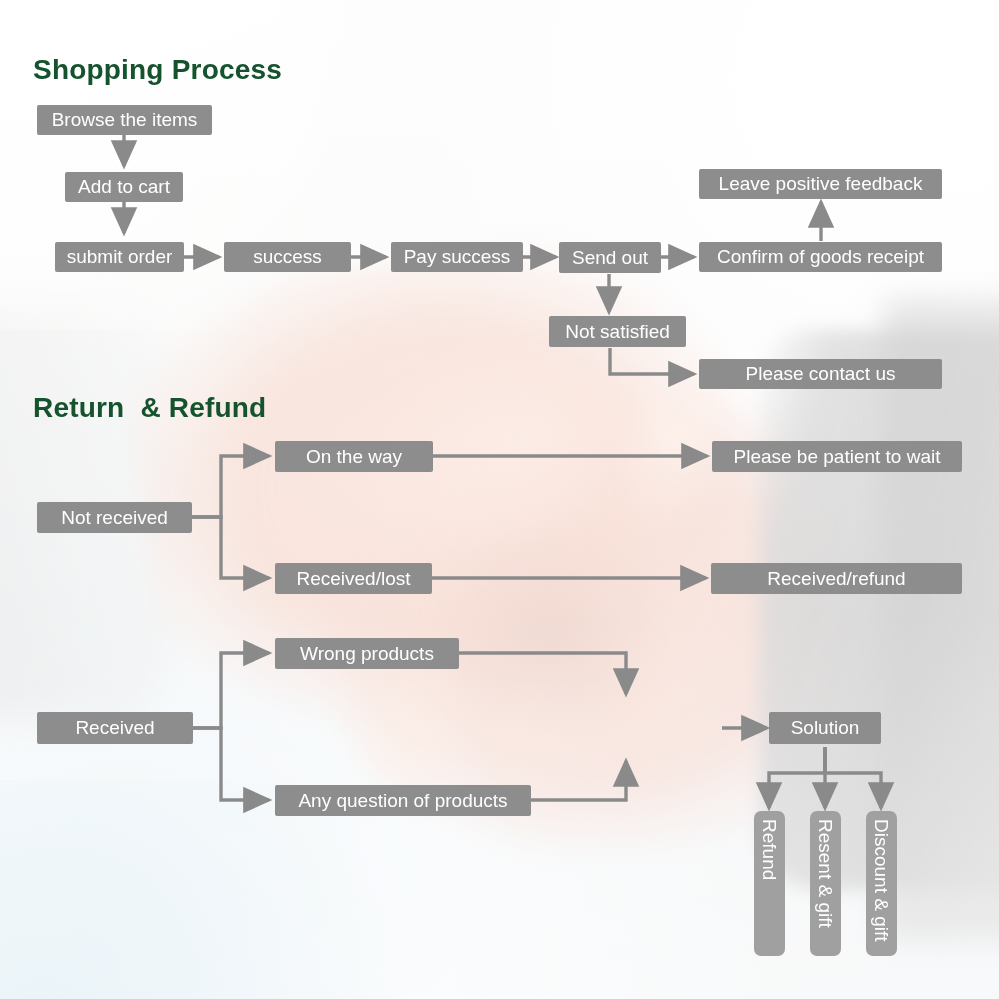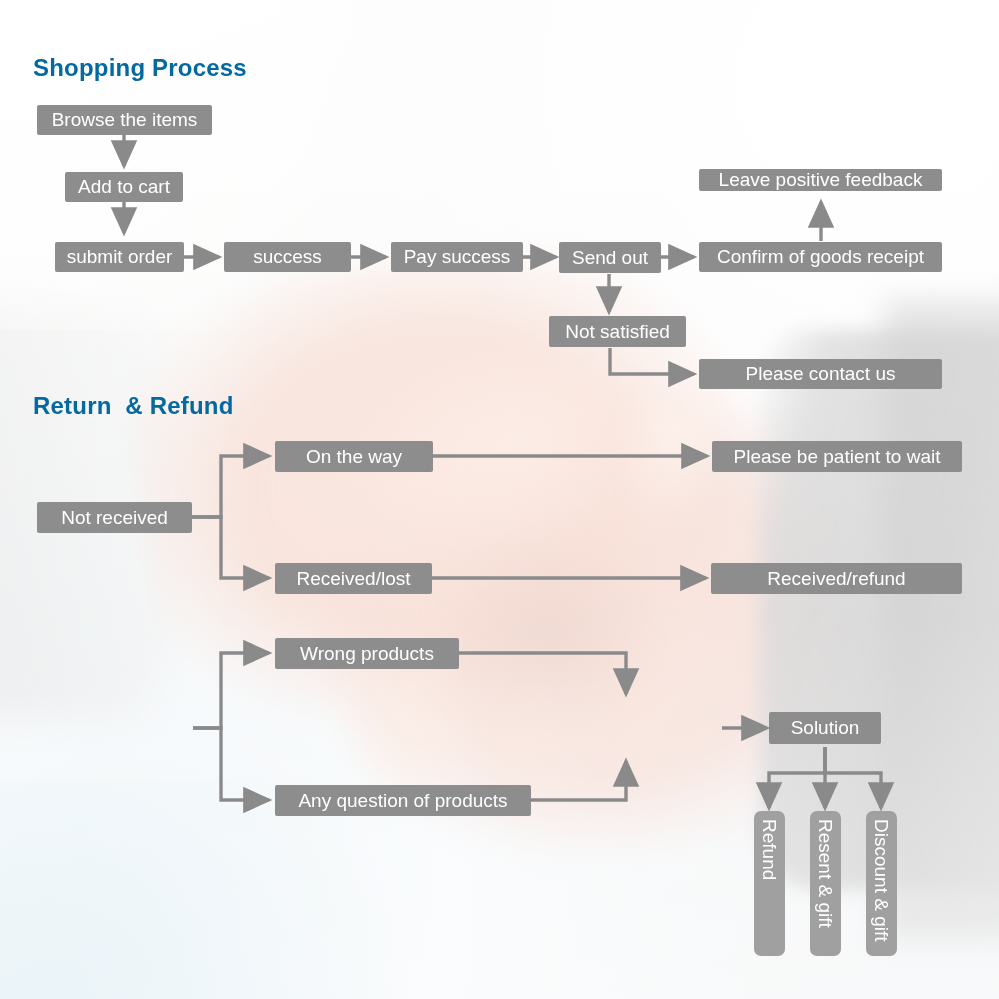--- a/index.html
+++ b/index.html
@@ -90,23 +90,23 @@
     left:0;top:780px;width:440px;height:240px;
     background:radial-gradient(circle at 10% 100%, rgba(233,243,248,.95) 0%, rgba(240,247,250,.5) 55%, rgba(255,255,255,0) 80%);
     position:absolute;
   }
 
   
   #diagram{position:absolute;inset:0;}
 
   .sect-title{
     position:absolute;
-    color:#0369a1;
+    color:#14532d;
     font-weight:bold;
-    font-size:24px;
+    font-size:28px;
     letter-spacing:.2px;
     white-space:pre;
     line-height:1;
   }
 
   .node{
     position:absolute;
     background:#8d8d8d;
     color:#ffffff;
     border-radius:2px;
@@ -200,36 +200,37 @@
     <div class="node" style="left:55px;top:242px;width:129px;height:30px;">submit order</div>
 
     <div class="node" style="left:224px;top:242px;width:127px;height:30px;">success</div>
 
     <div class="node" style="left:391px;top:242px;width:132px;height:30px;">Pay success</div>
 
     <div class="node" style="left:559px;top:242px;width:102px;height:31px;">Send out</div>
 
     <div class="node" style="left:699px;top:242px;width:243px;height:30px;">Confirm of goods receipt</div>
 
-    <div class="node" style="left:699px;top:169px;width:243px;height:22px;">Leave positive feedback</div>
+    <div class="node" style="left:699px;top:169px;width:243px;height:30px;">Leave positive feedback</div>
 
     <div class="node" style="left:549px;top:316px;width:137px;height:31px;">Not satisfied</div>
 
     <div class="node" style="left:699px;top:359px;width:243px;height:30px;">Please contact us</div>
 
     <div class="node" style="left:37px;top:502px;width:155px;height:31px;">Not received</div>
 
     <div class="node" style="left:275px;top:441px;width:158px;height:31px;">On the way</div>
 
     <div class="node" style="left:712px;top:441px;width:250px;height:31px;">Please be patient to wait</div>
 
     <div class="node" style="left:275px;top:563px;width:157px;height:31px;">Received/lost</div>
 
     <div class="node" style="left:711px;top:563px;width:251px;height:31px;">Received/refund</div>
 
+    <div class="node" style="left:37px;top:712px;width:156px;height:32px;">Received</div>
 
     <div class="node" style="left:275px;top:638px;width:184px;height:31px;">Wrong products</div>
 
     <div class="node" style="left:275px;top:785px;width:256px;height:31px;">Any question of products</div>
 
 
     <div class="node" style="left:769px;top:712px;width:112px;height:32px;">Solution</div>
 
     <div class="node vert lite" style="left:754px;top:811px;width:31px;height:145px;">
       <span>Refund</span>

